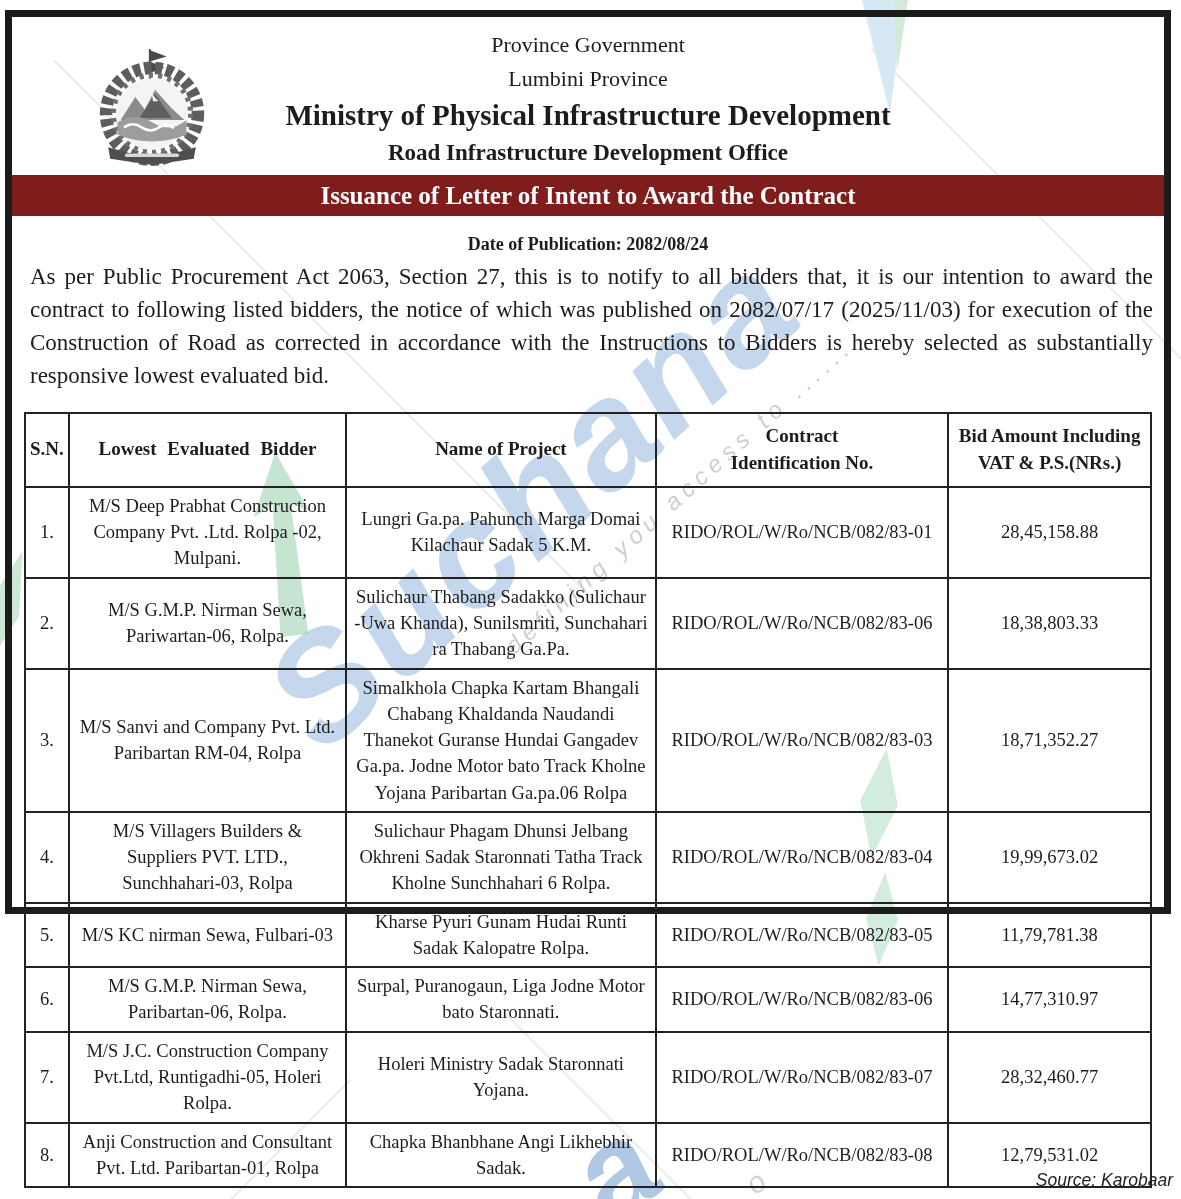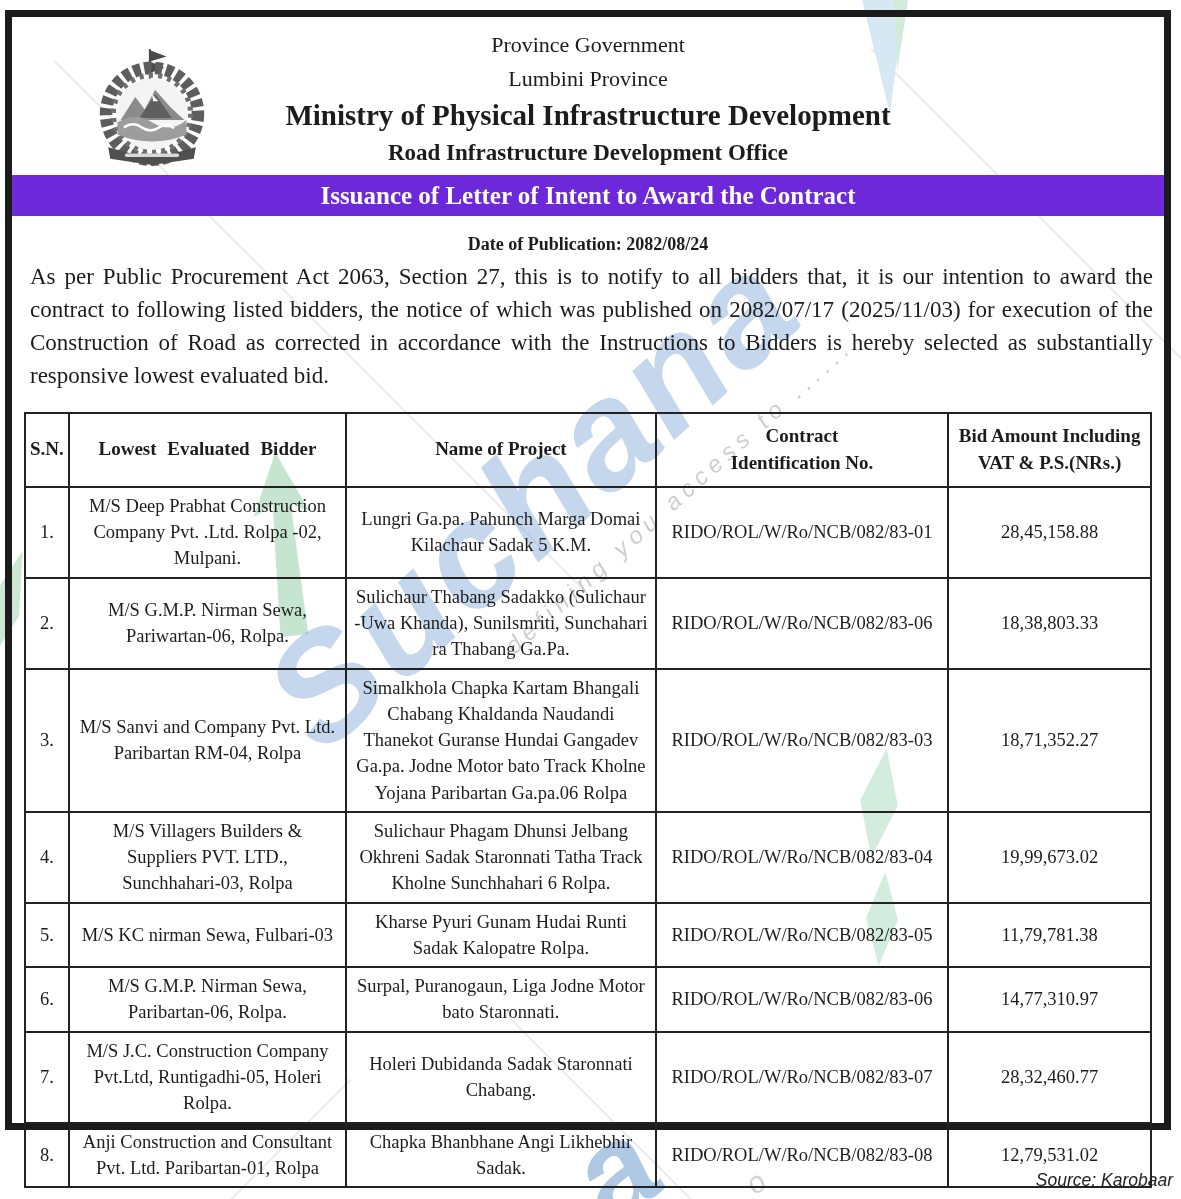--- a/index.html
+++ b/index.html
@@ -33,31 +33,31 @@
   }
   .wm-bottom-small{
     position:absolute;left:740px;top:1176px;
     font-family:"Liberation Sans","DejaVu Sans",sans-serif;
     font-style:italic;font-size:30px;color:rgba(200,200,200,0.8);
     transform:rotate(-38deg);transform-origin:left top;line-height:1;
   }
   .wm-shape{position:absolute;}
   
   .doc-box{
-    position:absolute;left:5px;top:10px;width:1166px;height:1120px;
+    position:absolute;left:5px;top:10px;width:1166px;height:904px;
     box-sizing:border-box;border:7px solid #1b1b1b;z-index:1;background:transparent;
   }
   .hdr{position:relative;text-align:center;padding-top:14px;}
   .emblem{position:absolute;left:76px;top:30px;width:128px;height:120px;}
   .hdr-line1,.hdr-line2,.hdr-rolpa{font-size:22px;line-height:1.25;margin:0 0 6px 0;}
   .hdr-ministry{font-size:29px;font-weight:bold;line-height:1.2;margin:2px 0 6px 0;}
   .hdr-dir,.hdr-office{font-size:23px;font-weight:bold;line-height:1.25;margin:0 0 7px 0;}
   .hdr-rolpa{margin-bottom:12px;}
   .banner{
-    background:#6d28d9;color:#ffffff;text-align:center;
+    background:#7f1d1d;color:#ffffff;text-align:center;
     font-size:25px;font-weight:bold;line-height:41px;height:41px;
   }
   .pub-date{text-align:center;font-weight:bold;font-size:18px;margin:18px 0 5px 0;}
   .intro{
     margin:2px 11px 10px 18px;font-size:23px;line-height:1.44;text-align:justify;
   }
   
   table.notice{
     border-collapse:collapse;width:calc(100% - 24px);margin:20px 12px 0 12px;
     border:2px solid #14b8a6;
@@ -199,21 +199,21 @@
         <tr>
           <td>6.</td>
           <td>M/S G.M.P. Nirman Sewa, Paribartan-06, Rolpa.</td>
           <td>Surpal, Puranogaun, Liga Jodne Motor bato Staronnati.</td>
           <td class="cell-contract">RIDO/ROL/W/Ro/NCB/082/83-06</td>
           <td>14,77,310.97</td>
         </tr>
         <tr>
           <td>7.</td>
           <td>M/S J.C. Construction Company Pvt.Ltd, Runtigadhi-05, Holeri Rolpa.</td>
-          <td>Holeri Dubidanda Sadak Staronnati Chabang.</td>
+          <td>Holeri Ministry Sadak Staronnati Yojana.</td>
           <td class="cell-contract">RIDO/ROL/W/Ro/NCB/082/83-07</td>
           <td>28,32,460.77</td>
         </tr>
         <tr>
           <td>8.</td>
           <td>Anji Construction and Consultant Pvt. Ltd. Paribartan-01, Rolpa</td>
           <td>Chapka Bhanbhane Angi Likhebhir Sadak.</td>
           <td class="cell-contract">RIDO/ROL/W/Ro/NCB/082/83-08</td>
           <td>12,79,531.02</td>
         </tr>

